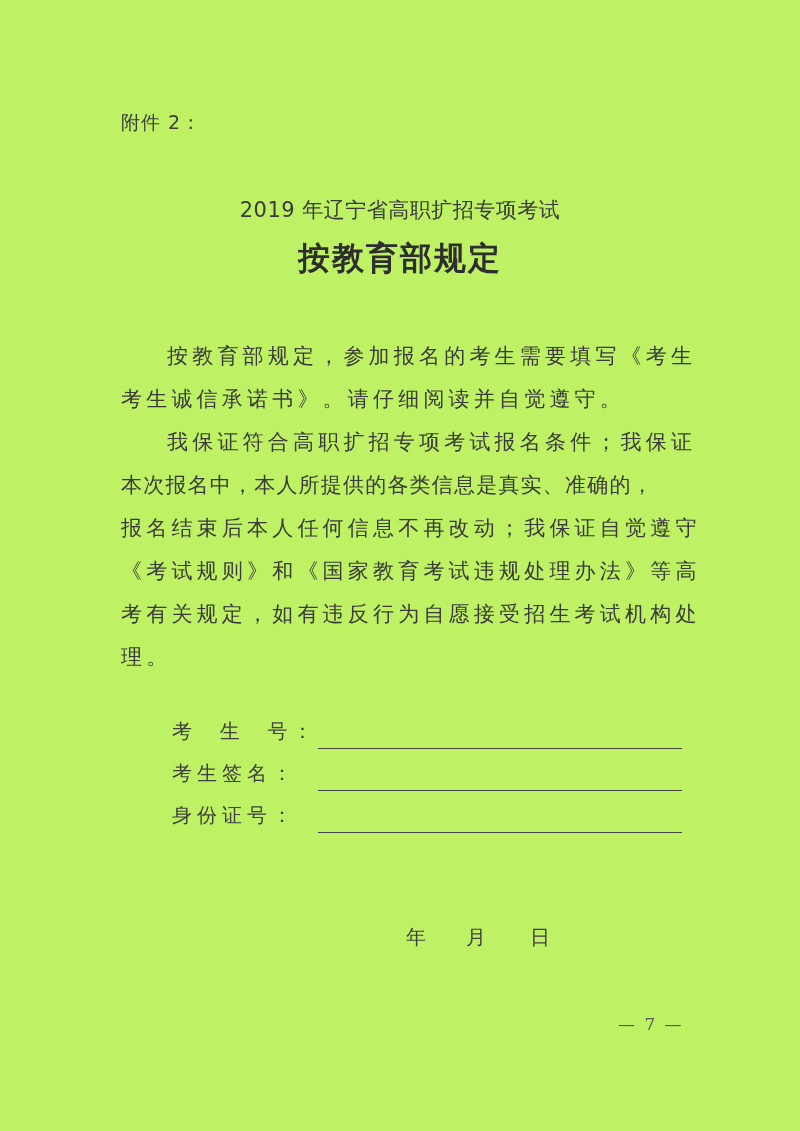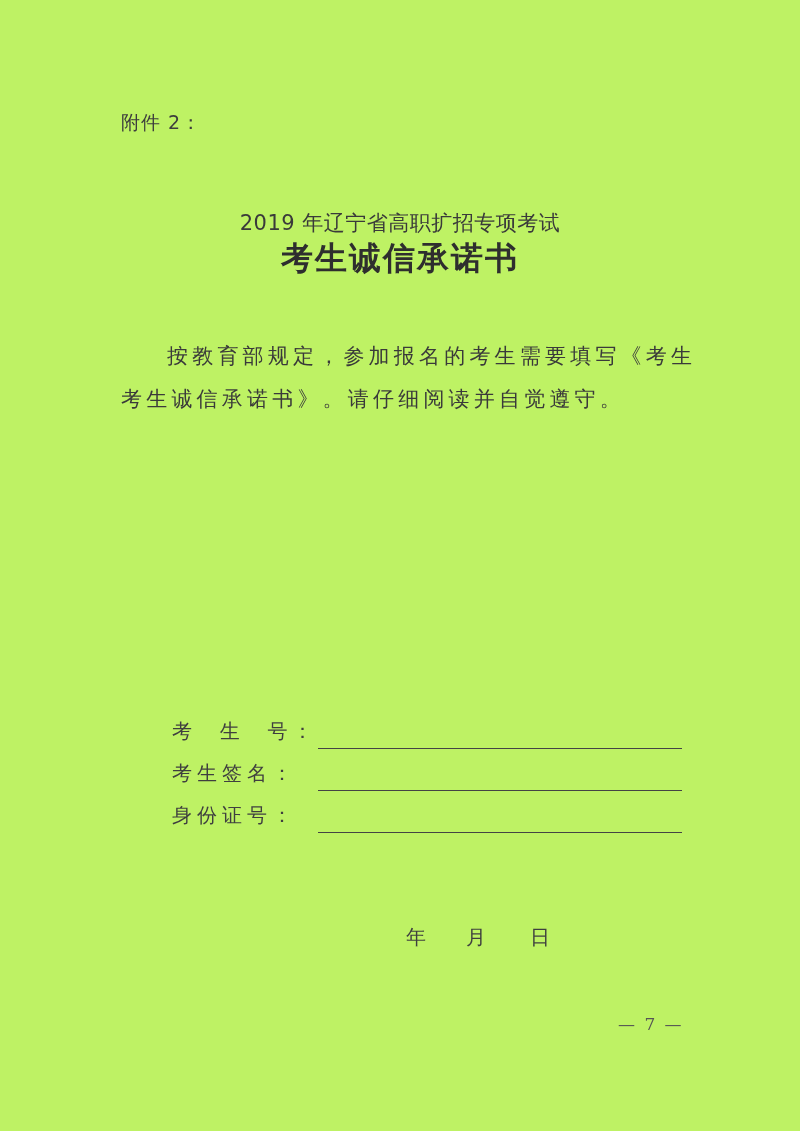--- a/index.html
+++ b/index.html
@@ -25,21 +25,21 @@
       position: absolute;
       left: 121px;
       top: 110px;
       font-size: 19px;
       letter-spacing: 1px;
       color: #3d3d3d;
     }
     .subtitle {
       position: absolute;
       left: 0; width: 800px;
-      top: 209px;
+      top: 196px;
       text-align: center;
       font-size: 21px;
       color: #3a3a3a;
       letter-spacing: 0.5px;
     }
     .title {
       position: absolute;
       left: 0; width: 800px;
       top: 237px;
       text-align: center;
@@ -117,27 +117,35 @@
   </style>
 </head>
 <body>
 
 <div class="page">
 
   <div class="attachment">附件 2：</div>
 
   <div class="subtitle">2019 年辽宁省高职扩招专项考试</div>
 
-  <div class="title">考生诚信承诺书</div>
+  <div class="title">按教育部规定</div>
 
   <div class="para p1">
     <span class="line indent">按教育部规定，参加报名的考生需要填写《考生</span>
     <span class="line">考生诚信承诺书》。请仔细阅读并自觉遵守。</span>
   </div>
 
+  <div class="para p2">
+    <span class="line indent">我保证符合高职扩招专项考试报名条件；我保证</span>
+    <span class="line" style="letter-spacing:1.2px">本次报名中，本人所提供的各类信息是真实、准确的，</span>
+    <span class="line">报名结束后本人任何信息不再改动；我保证自觉遵守</span>
+    <span class="line">《考试规则》和《国家教育考试违规处理办法》等高</span>
+    <span class="line">考有关规定，如有违反行为自愿接受招生考试机构处</span>
+    <span class="line">理。</span>
+  </div>
 
   <div class="fields">
     <div class="field">
       <span class="field-label">考  生  号：</span>
       <span class="field-line"></span>
     </div>
     <div class="field">
       <span class="field-label">考生签名：</span>
       <span class="field-line"></span>
     </div>

